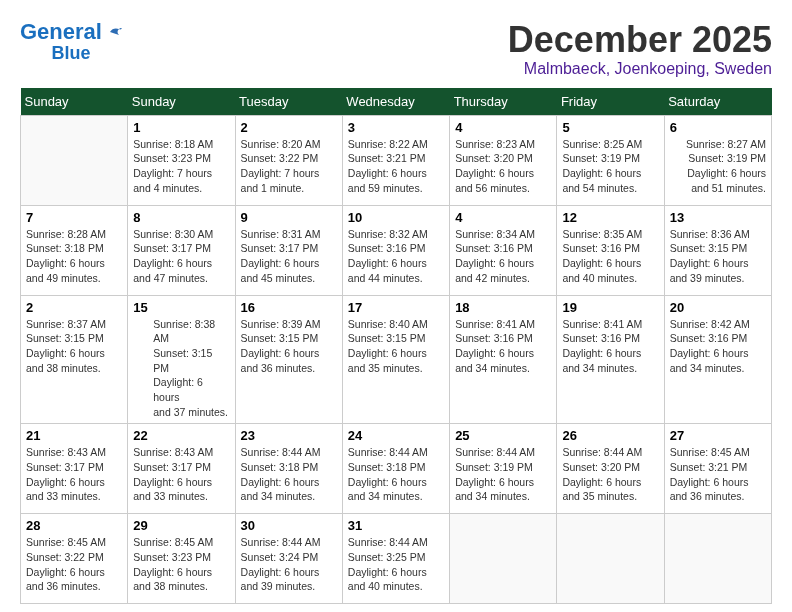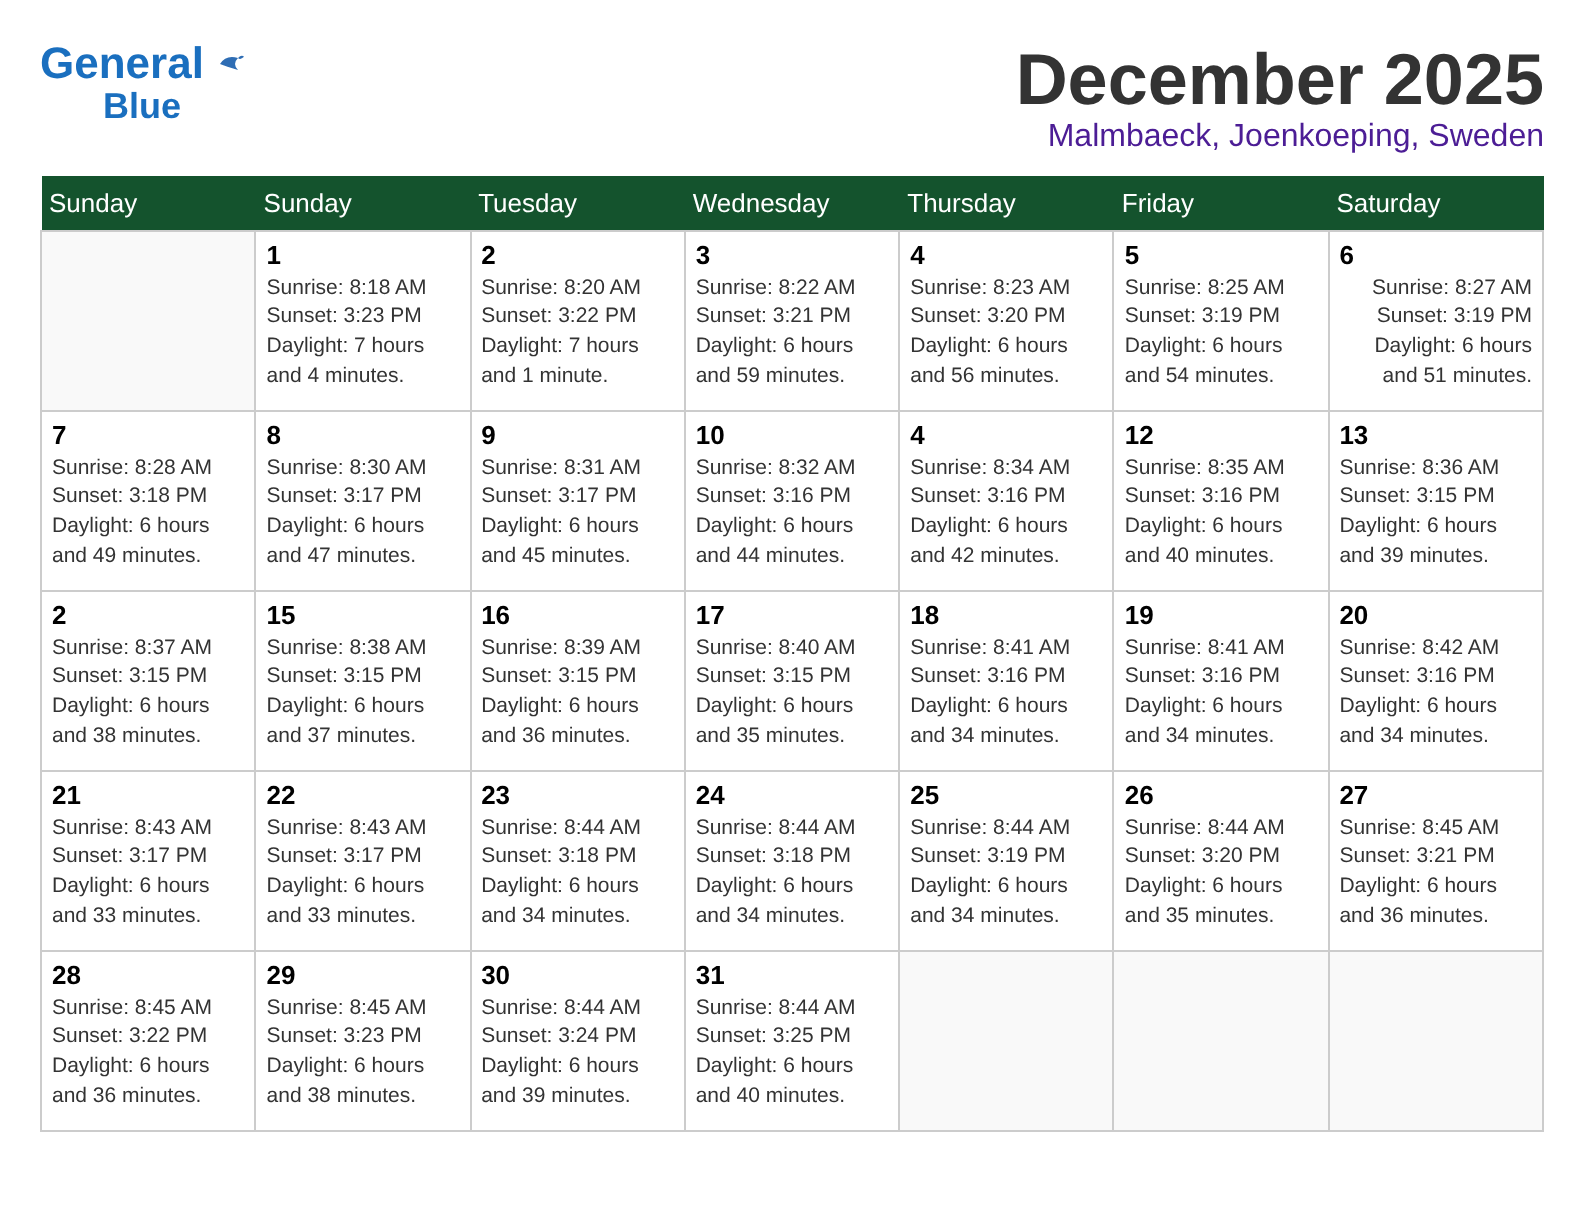--- a/index.html
+++ b/index.html
@@ -222,21 +222,21 @@
       <tr>
         <td>
           <span class="day-number">2</span>
           <div class="day-info" style="white-space: pre-line;">Sunrise: 8:37 AM
 Sunset: 3:15 PM
 Daylight: 6 hours
 and 38 minutes.</div>
         </td>
         <td>
           <span class="day-number">15</span>
-          <div class="day-info" style="white-space: pre-line;">Sunrise: 8:38 AM
+          <div class="day-info" style="white-space: pre-line; margin-left: 20px;">Sunrise: 8:38 AM
 Sunset: 3:15 PM
 Daylight: 6 hours
 and 37 minutes.</div>
         </td>
         <td>
           <span class="day-number">16</span>
           <div class="day-info" style="white-space: pre-line;">Sunrise: 8:39 AM
 Sunset: 3:15 PM
 Daylight: 6 hours
 and 36 minutes.</div>

